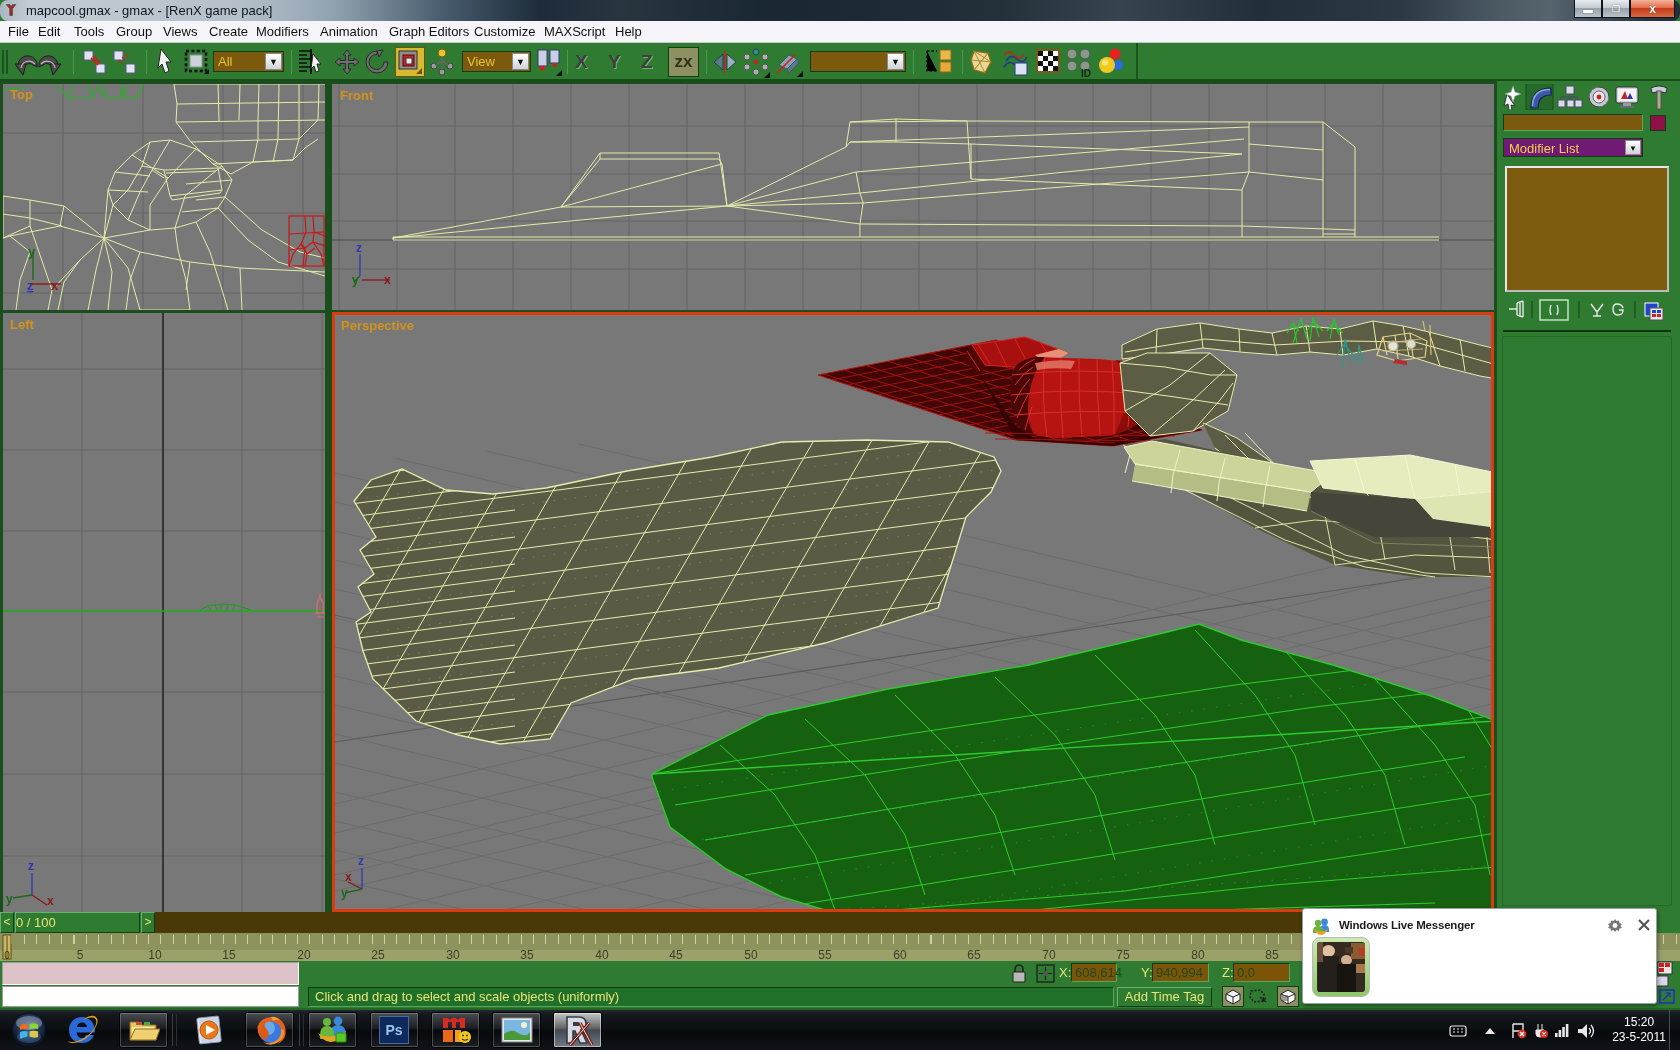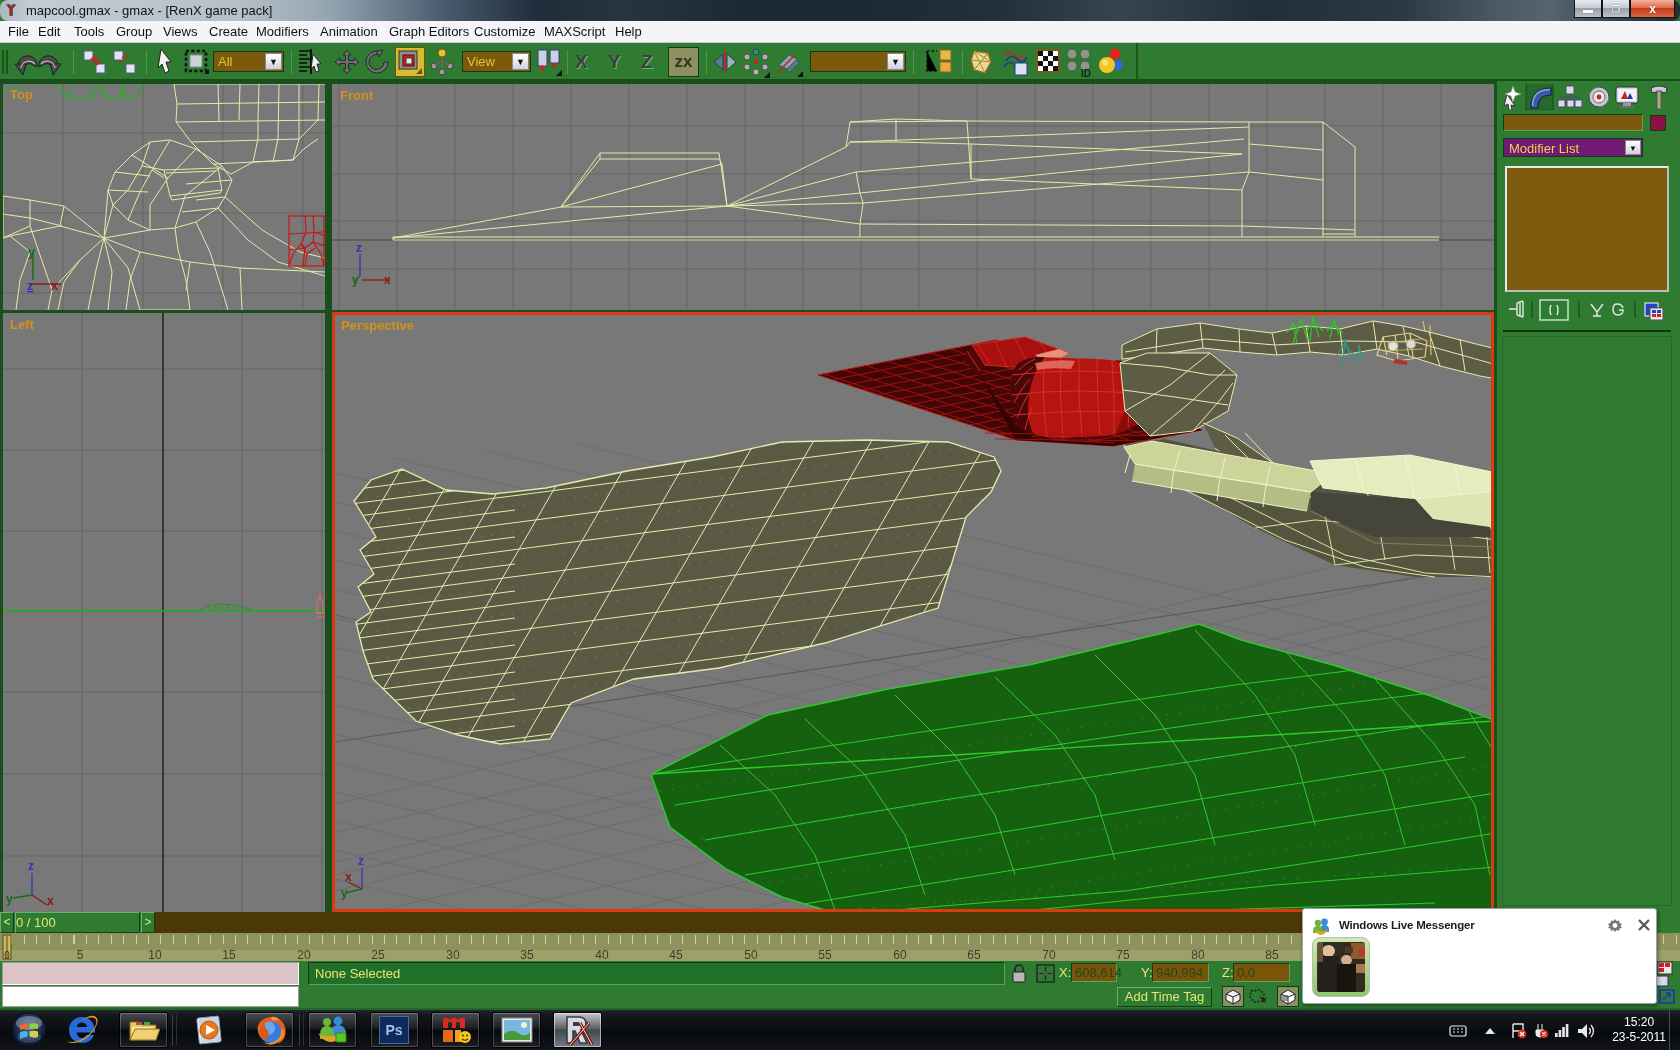--- a/index.html
+++ b/index.html
@@ -782,23 +782,20 @@
       <g>
         <rect x="3" y="2" width="8" height="24" fill="#c8b868" stroke="#5a4a10"></rect>
         <line x1="7" y1="3" x2="7" y2="25" stroke="#5a4a10"></line>
         <text x="7" y="26" font-size="10" fill="#3c3010" text-anchor="middle">0</text>
       </g>
     </svg>
   </div>
 
   <div id="status1">
     <div class="abs" style="left:2px;top:1px;width:297px;height:23px;background:#ddc3c8;border:1px solid #9a9a9a;border-bottom-color:#fff;border-right-color:#fff"></div>
-    <div class="sunkfield" style="left:308px;top:1px;width:697px;height:23px;">
-        <span style="position:absolute;left:6px;top:3px">None Selected</span>
-      </div>
     <svg class="abs" style="left:1011px;top:3px" width="44" height="20" viewBox="0 0 44 20">
       <rect x="2" y="8" width="12" height="10" rx="1" fill="#b8b8b8" stroke="#222"></rect>
       <path d="M4 8 V5 a4 4 0 0 1 8 0 V8" fill="none" stroke="#222" stroke-width="1.6"></path>
       <rect x="26" y="1" width="17" height="17" fill="none" stroke="#222" stroke-width="1.4"></rect>
       <circle cx="34.5" cy="9.5" r="2.5" fill="#555"></circle>
       <path d="M34.5 3 V7 M34.5 12 V16 M28 9.5 H32 M37 9.5 H41" stroke="#222" stroke-width="1.2"></path>
     </svg>
     <span class="ylabel" style="left:1059px;top:4px">X:</span>
     <div class="olivefield" style="left:1071px;top:2px;width:46px;height:19px">
         <span style="position:absolute;left:3px;top:1px">608,614</span>
@@ -807,20 +804,23 @@
     <div class="olivefield" style="left:1152px;top:2px;width:57px;height:19px">
         <span style="position:absolute;left:3px;top:1px">940,994</span>
       </div>
     <span class="ylabel" style="left:1222px;top:4px">Z:</span>
     <div class="olivefield" style="left:1233px;top:2px;width:57px;height:19px">
         <span style="position:absolute;left:3px;top:1px">0,0</span>
       </div>
   </div>
   <div id="status2">
     <div class="abs" style="left:2px;top:0px;width:297px;height:21px;background:#ffffff;border:1px solid #9a9a9a"></div>
+    <div class="sunkfield" style="left:308px;top:1px;width:806px;height:20px;">
+        <span style="position:absolute;left:6px;top:1px">Click and drag to select and scale objects (uniformly)</span>
+      </div>
     <div class="abs" style="left:1117px;top:1px;width:95px;height:20px;background:#2e7b31;border:1px solid #123c15;border-top-color:#6ab06e;border-left-color:#6ab06e;color:#e9e476;font-size:13px;text-align:center;line-height:18px">Add Time Tag</div>
     <div class="abs" style="left:1222px;top:0px;width:22px;height:21px;background:#8d9060;border:1px solid #123c15"></div>
     <svg class="abs" style="left:1224px;top:2px" width="18" height="17" viewBox="0 0 18 17">
       <path d="M2 6 L9 2 L16 6 L16 12 L9 16 L2 12 Z" fill="#f0f0f0" stroke="#222"></path>
       <path d="M2 6 L9 9 L16 6 M9 9 L9 16" stroke="#222" fill="none"></path>
     </svg>
     <svg class="abs" style="left:1248px;top:2px" width="20" height="17" viewBox="0 0 20 17">
       <path d="M3 3 L12 2 L16 6 L15 13 L6 14 L2 9 Z" fill="none" stroke="#222" stroke-width="1.6" stroke-dasharray="2 1.6"></path>
       <path d="M12 9 L18 14 M14 14 L18 10" stroke="#222" stroke-width="1.4"></path>
     </svg>

